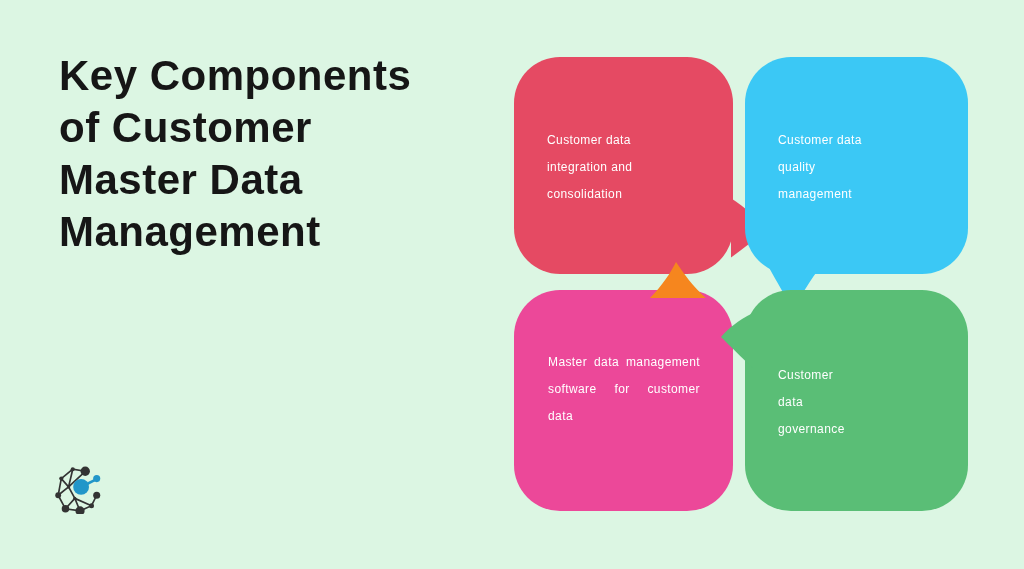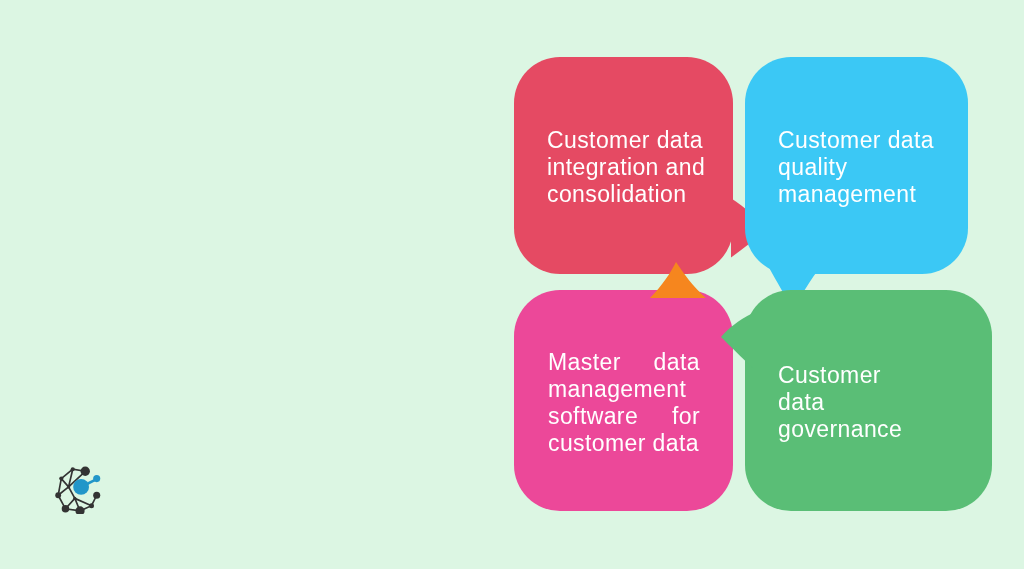--- a/index.html
+++ b/index.html
@@ -27,33 +27,33 @@
     color: #161616;
     white-space: pre-line;
   }
   .bubble {
     position: absolute;
     border-radius: 46px;
   }
   .bubble-red    { left: 514px; top: 57px;  width: 219px; height: 217px; }
   .bubble-cyan   { left: 745px; top: 57px;  width: 223px; height: 217px; }
   .bubble-orange { left: 514px; top: 290px; width: 219px; height: 221px; }
-  .bubble-green  { left: 745px; top: 290px; width: 223px; height: 221px; padding-left: 24px; }
+  .bubble-green  { left: 745px; top: 290px; width: 223px; height: 221px; }
   .tail {
     position: absolute;
     display: block;
   }
   .tail-right { right: -36px; top: 140px; }
   .tail-down  { left: 22px; bottom: -38px; }
   .tail-up    { left: 134px; top: -28px; }
   .tail-left  { left: -24px; top: 22px; }
   .bubble-text {
     position: absolute;
     color: #ffffff;
-    font-size: 23px;
+    font-size: 12px;
     line-height: 27px;
     letter-spacing: 0.4px;
     white-space: pre-line;
   }
   .bubble-red .bubble-text    { left: 33px; top: 70px;  width: 164px; }
   .bubble-cyan .bubble-text   { left: 33px; top: 70px;  width: 164px; }
   .bubble-orange .bubble-text { left: 34px; top: 59px;  width: 152px; text-align: justify; }
   .bubble-green .bubble-text  { left: 33px; top: 72px;  width: 126px; }
   .logo {
     position: absolute;
@@ -61,20 +61,24 @@
     top: 464px;
     width: 50px;
     height: 50px;
   }
 </style>
 </head>
 <body>
 
 <div class="canvas" style="background: rgb(220, 246, 227);">
 
+  <h1 class="title">Key Components
+of Customer
+Master Data
+Management</h1>
 
   <div class="bubble bubble-red" style="background: rgb(229, 74, 99);">
     <svg class="tail tail-right" width="38" height="62" viewBox="0 0 38 62" aria-hidden="true">
       <path d="M-2,0 C16,12 26,21 37,31 C25,42 13,51 -2,62 Z" fill="#e54a63"></path>
     </svg>
     <div class="bubble-text">Customer data
 integration and
 consolidation</div>
   </div>
 

